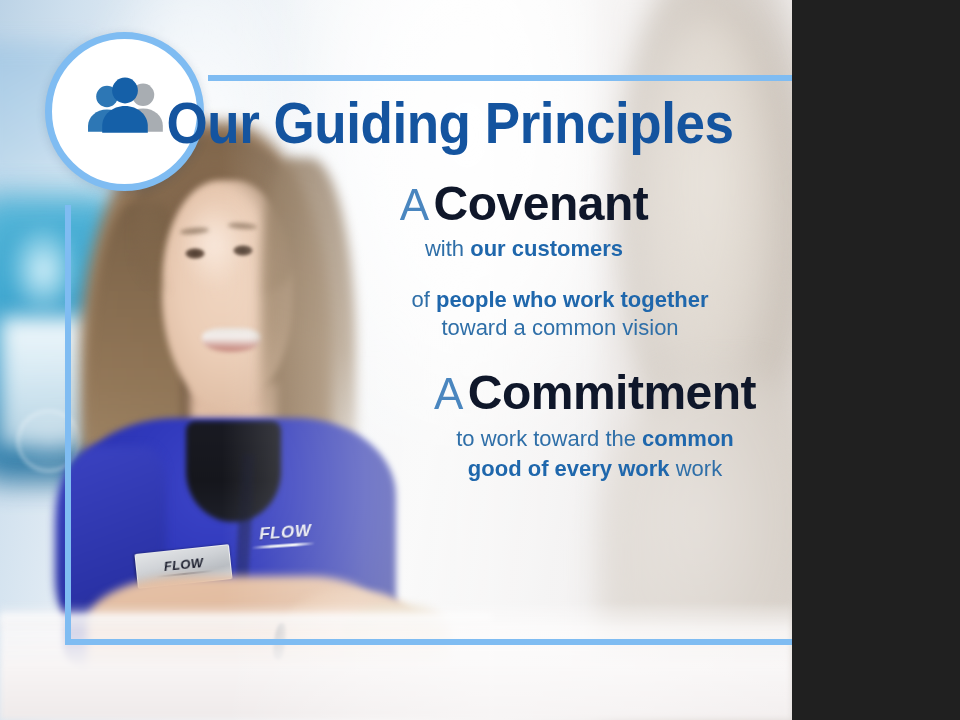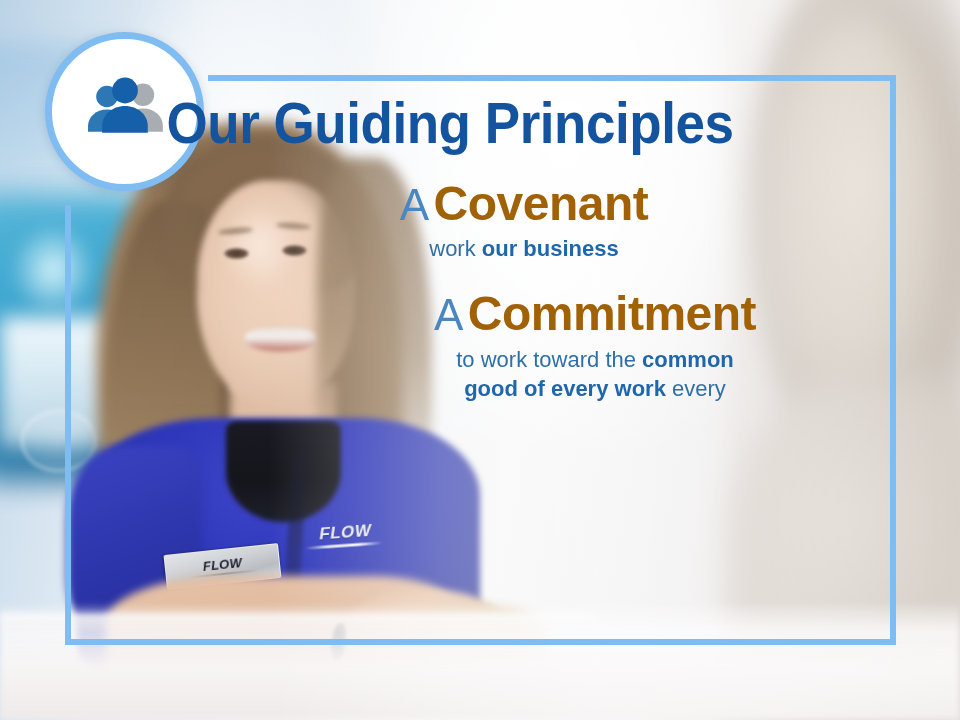--- a/index.html
+++ b/index.html
@@ -3,21 +3,21 @@
 <meta charset="utf-8">
 <title>Our Guiding Principles</title>
 <style>
   html, body {
     margin: 0;
     padding: 0;
     background: #202020;
   }
   #stage {
     position: relative;
-    width: 960px;
+    width: 792px;
     height: 720px;
     overflow: hidden;
     font-family: "Liberation Sans", sans-serif;
     background: #eef2f6;
   }
 
   
   .photo {
     position: absolute;
     inset: 0;
@@ -433,21 +433,21 @@
     white-space: nowrap;
   }
   .p-article {
     font-weight: 400;
     font-size: 44px;
     color: #4a86bf;
   }
   .p-word {
     font-weight: 700;
     font-size: 48px;
-    color: #a16207;
+    color: #0f172a;
     letter-spacing: -.5px;
   }
   .p-sub {
     text-align: center;
     font-size: 22px;
     line-height: 1.3;
     color: #2f6fa8;
     font-weight: 400;
     margin-top: 6px;
   }
@@ -541,32 +541,36 @@
   <div class="headline">Our Guiding Principles</div>
 
   <div class="principles">
 
     <div class="principle p1">
       <div class="p-main">
         <span class="p-article">A</span>
         <span class="p-word">Covenant</span>
       </div>
       <div class="p-sub">
-        <span>work </span><b>our business</b>
+        <span>with </span><b>our customers</b>
       </div>
     </div>
 
     <div class="principle p2">
+      <div class="p-sub">
+        <span>of </span><b>people who work together</b><br>
+        <span>toward a common vision</span>
+      </div>
     </div>
 
     <div class="principle p3">
       <div class="p-main">
         <span class="p-article">A</span>
         <span class="p-word">Commitment</span>
       </div>
       <div class="p-sub">
         <span>to work toward the </span><b>common</b><br>
-        <b>good of every work</b><span> every</span><br>
+        <b>good of every work</b><span> work</span><br>
       </div>
     </div>
 
   </div>
 </div>
 
 </body></html>

